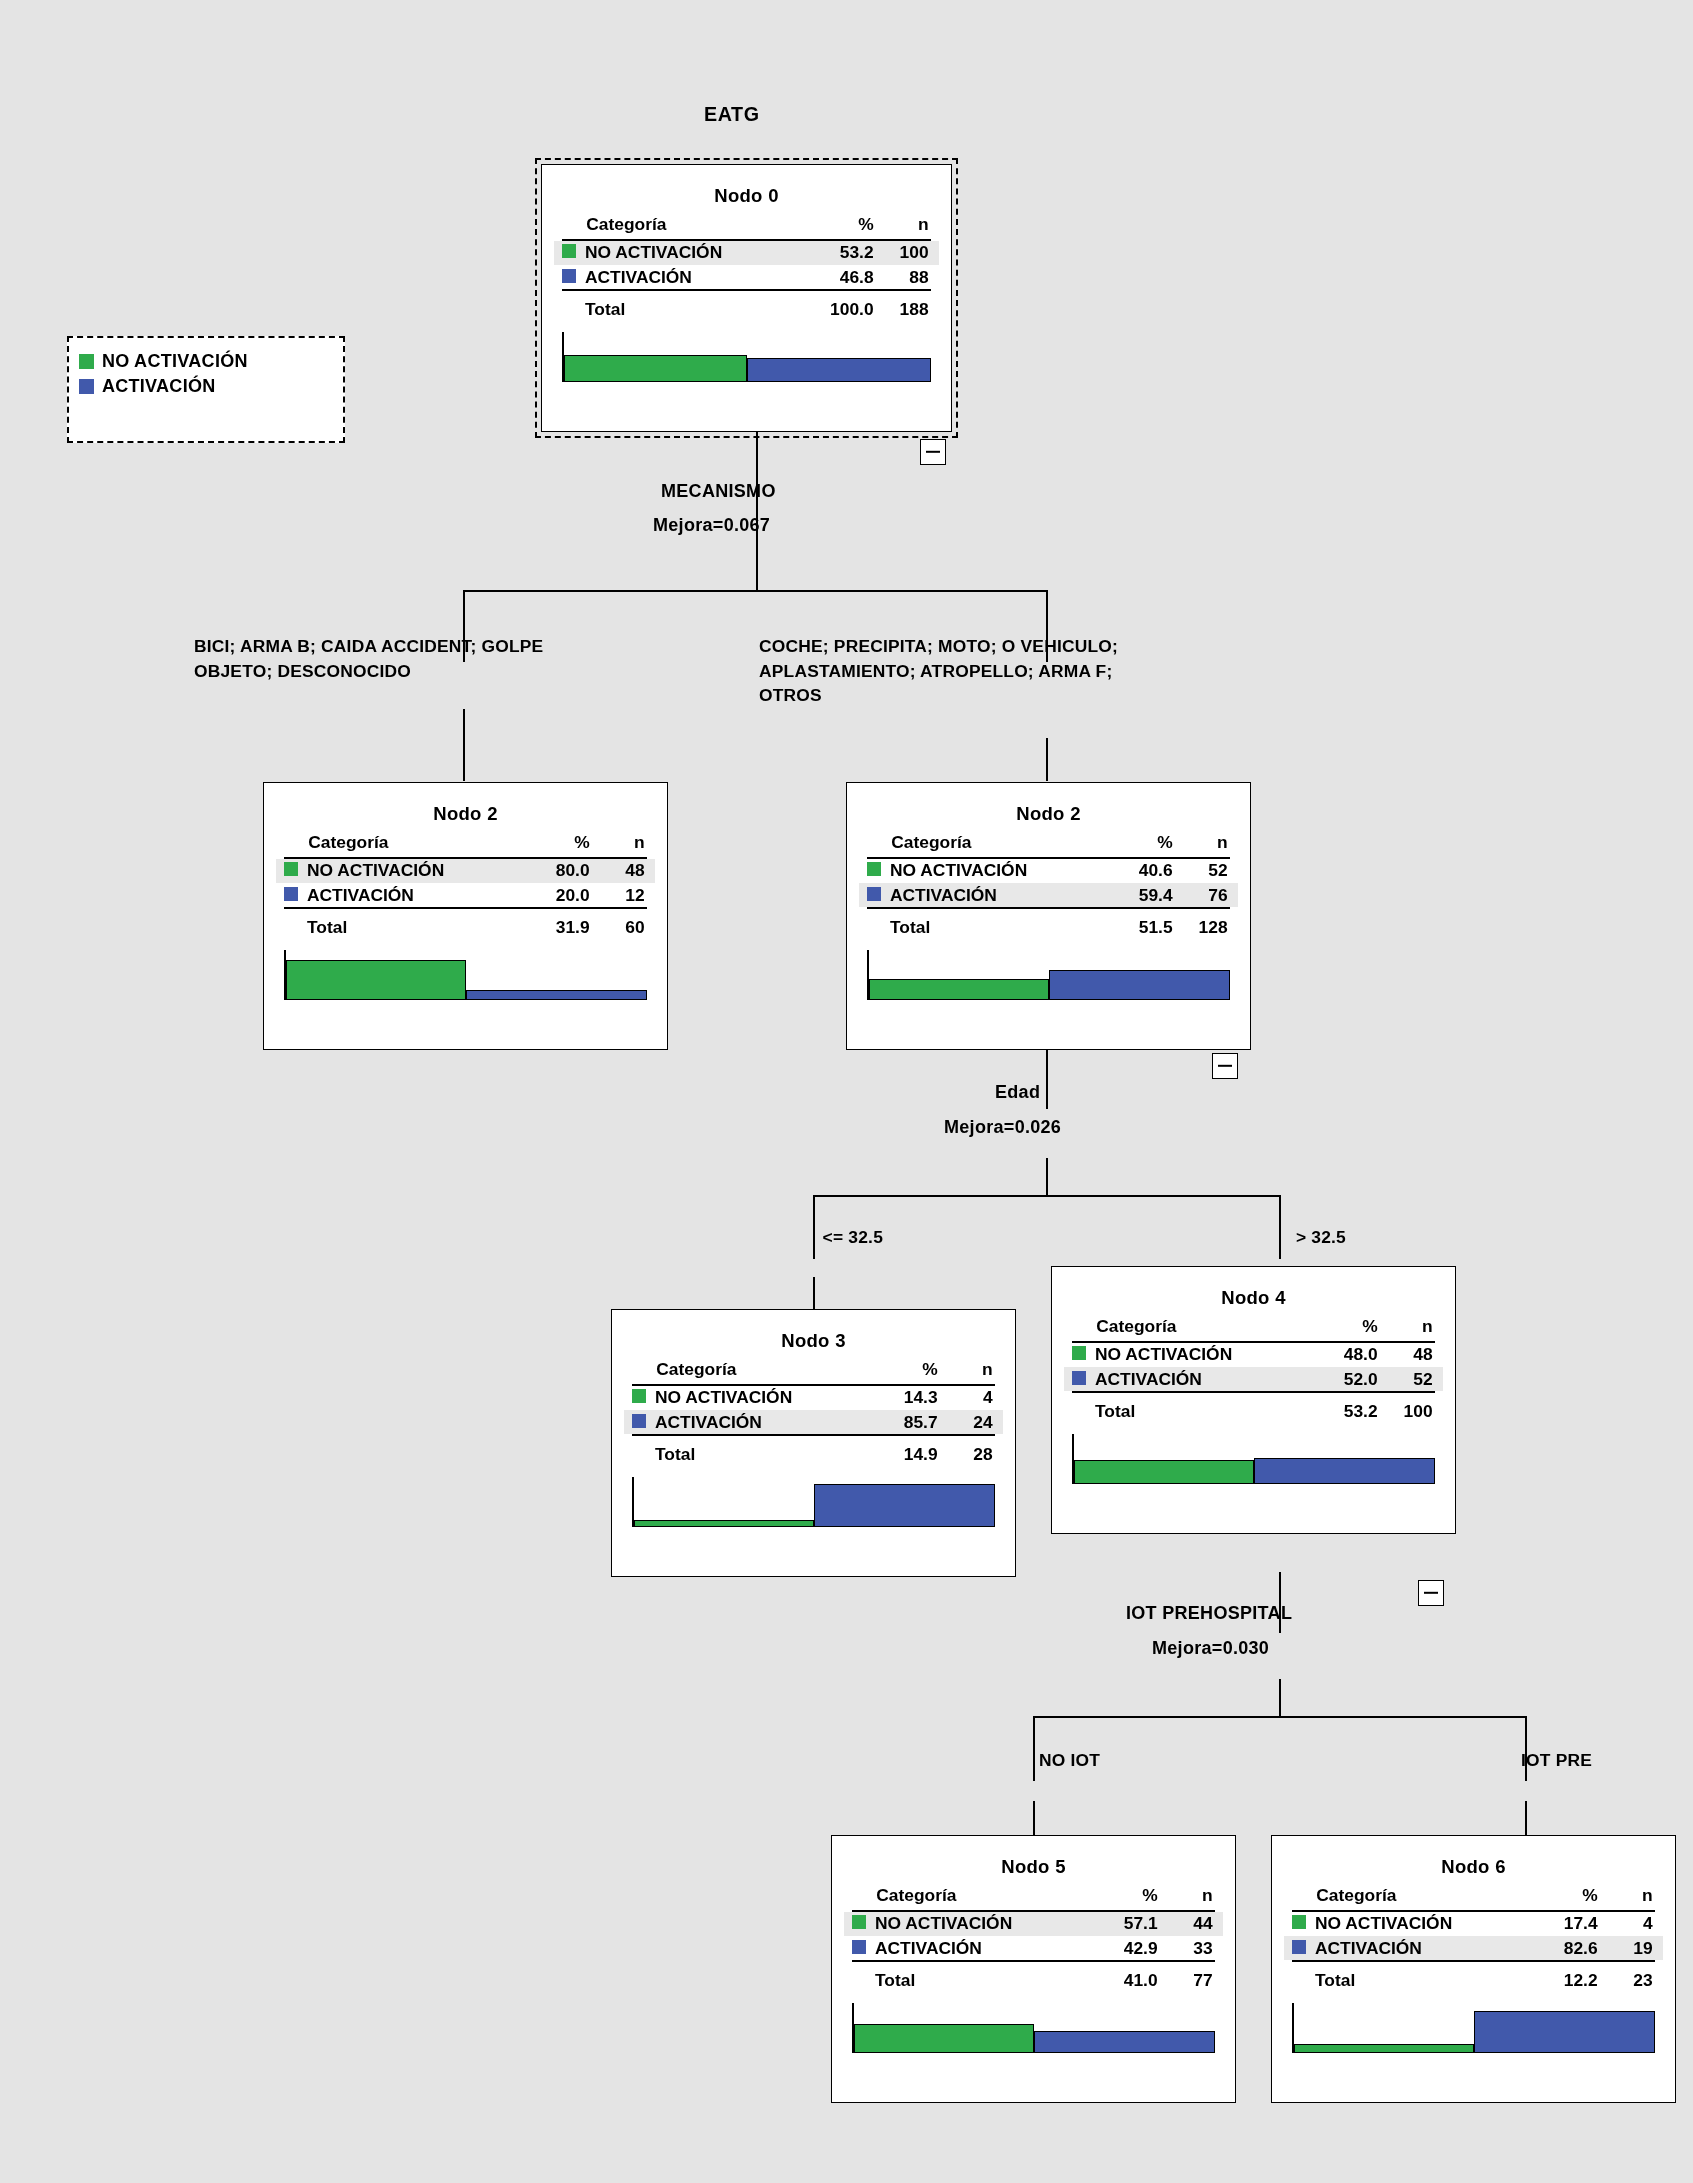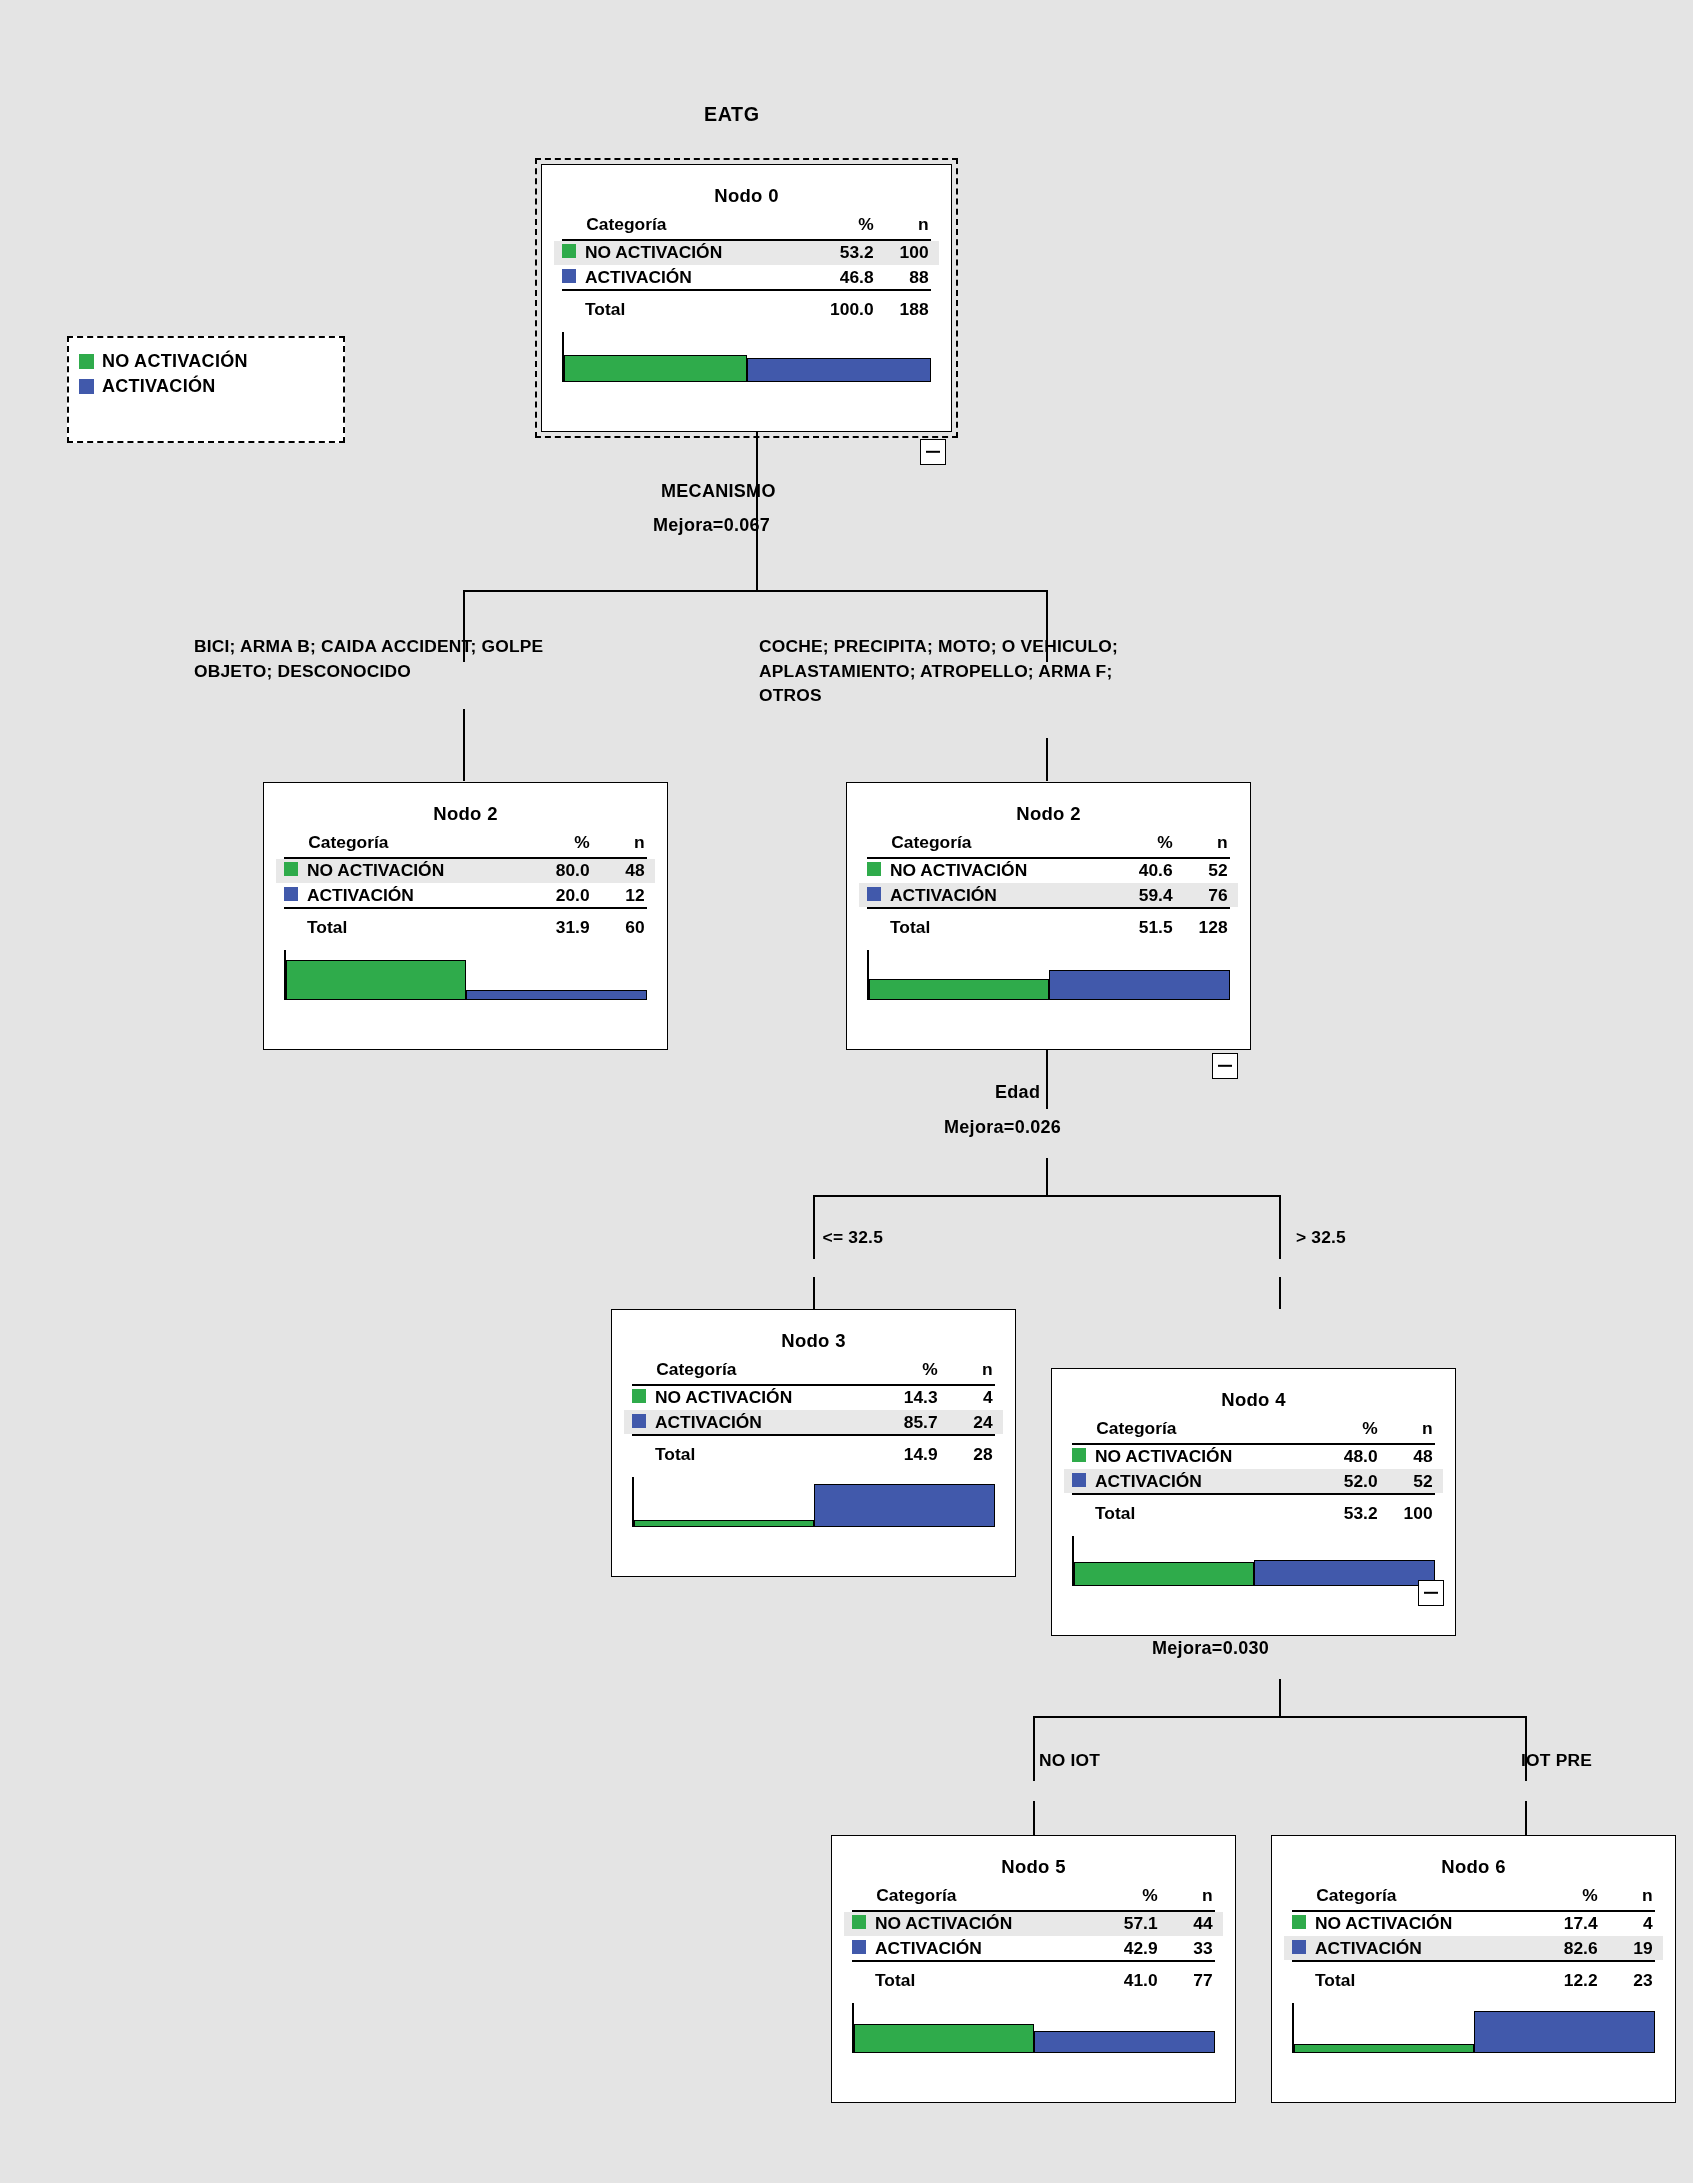--- a/index.html
+++ b/index.html
@@ -378,21 +378,21 @@
       </table>
     <div class="barwrap">
       <div class="baraxis"></div>
       <div class="bars">
         <div class="bar green" style="width:50%;height:14.3%;"></div>
         <div class="bar blue" style="width:50%;height:85.7%;"></div>
       </div>
     </div>
   </div>
 
-  <div class="node" style="left:1051px;top:1368px;width:405px;height:268px;">
+  <div class="node" style="left:1051px;top:1266px;width:405px;height:268px;">
     <div class="node-title">Nodo 4</div>
     <table class="node-table">
       <tbody>
           <tr class="hdr">
         <td class="col-sw"></td>
         <td class="col-cat">Categoría</td>
         <td class="col-pct">%</td>
         <td class="col-n">n</td>
       </tr>
     </tbody>

